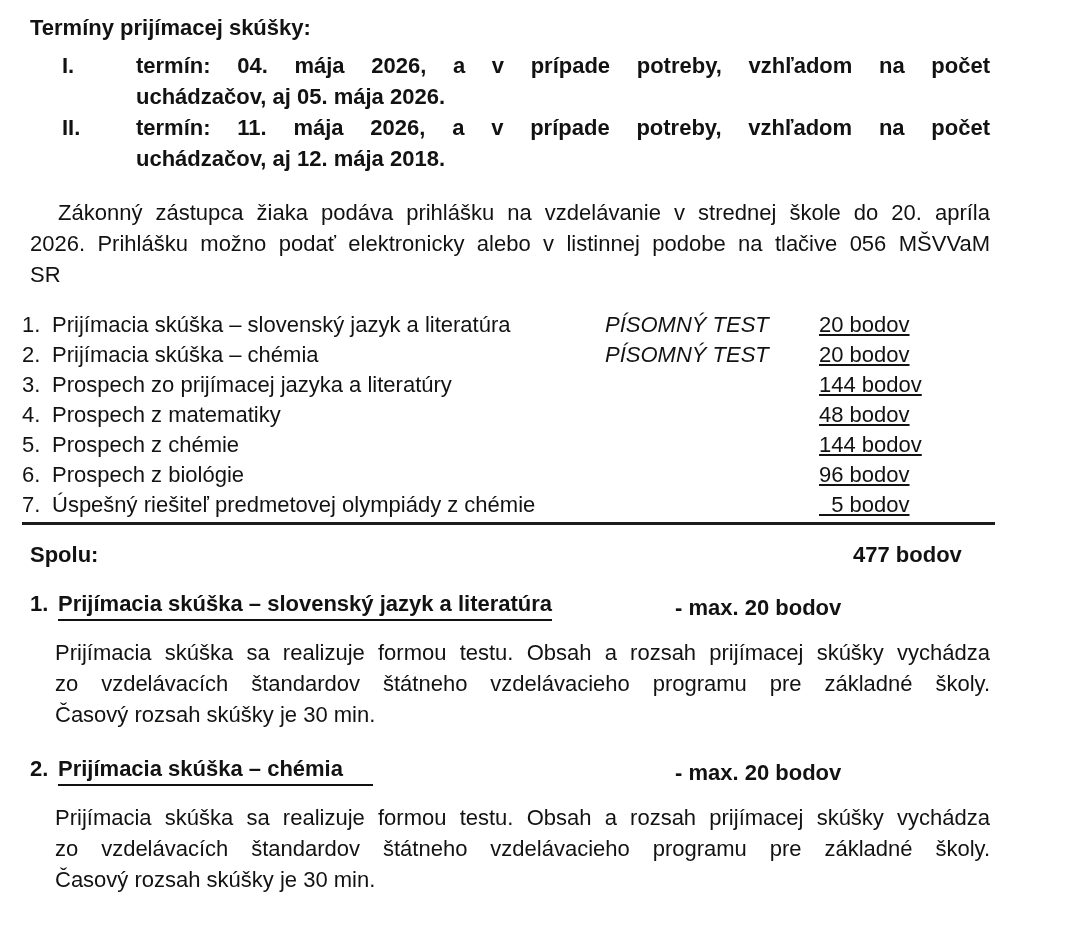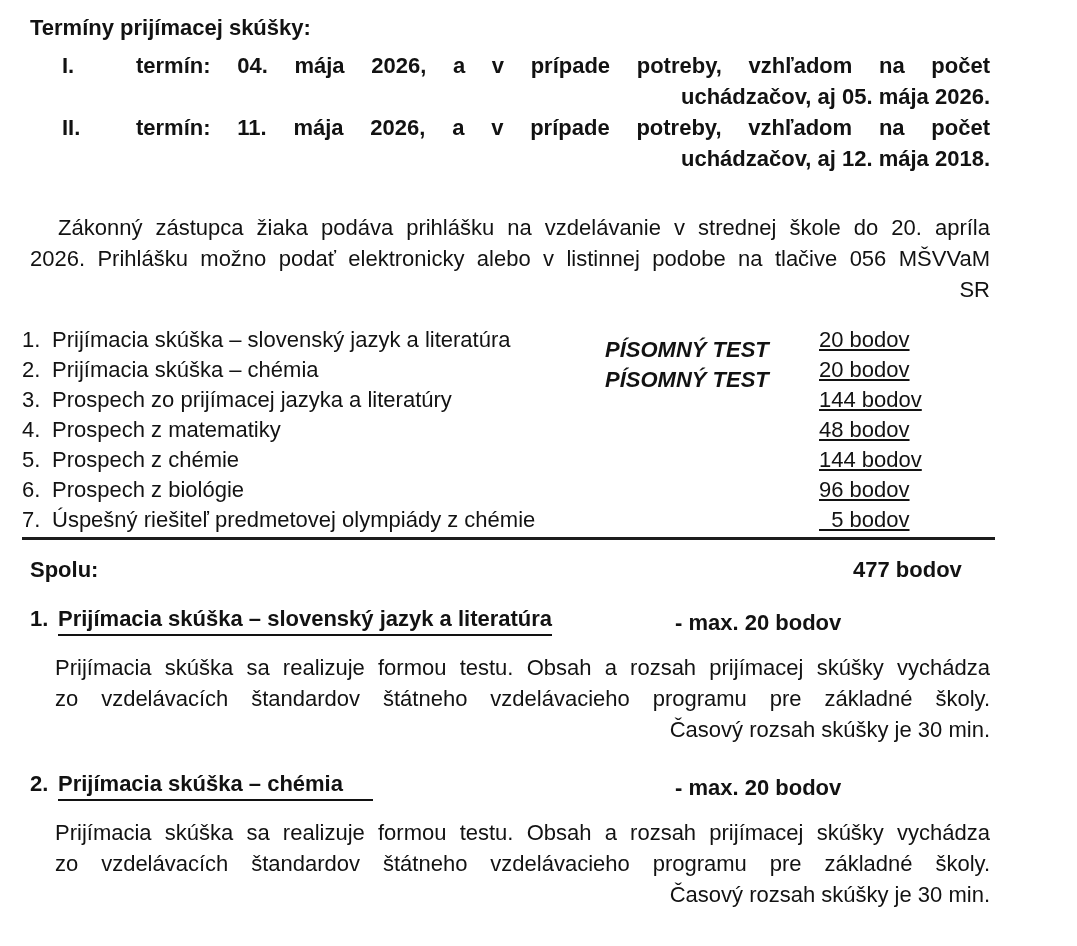--- a/index.html
+++ b/index.html
@@ -11,39 +11,39 @@
     padding: 12px 87px 0 30px;
     background: #ffffff;
     color: #121212;
     font-family: "Liberation Sans", sans-serif;
     font-size: 22px;
     line-height: 31px;
     overflow: hidden;
   }
   
   .jline { text-align: justify; text-align-last: justify; }
-  .line { white-space: nowrap; text-align: right; }
+  .line { white-space: nowrap; }
 
   
   .terms-heading { font-weight: bold; }
   .terms-list { margin-top: 7px; }
   .terms-item { position: relative; padding-left: 106px; font-weight: bold; }
   .terms-item .numeral { position: absolute; left: 32px; top: 0; }
 
   
   .cond-heading { margin-top: 44px; font-weight: bold; }
   .cond-num { display: inline-block; width: 38px; }
-  .intro { margin-top: 38px; }
+  .intro { margin-top: 23px; }
   .intro .first { padding-left: 28px; }
 
   
   .score-table { margin-top: 20px; margin-left: -8px; }
   .score-row { position: relative; padding-left: 30px; line-height: 30px; }
   .score-num { position: absolute; left: 0; top: 0; }
-  .test-type { position: absolute; left: 583px; top: 10px; font-style: italic; font-weight: bold; }
+  .test-type { position: absolute; left: 583px; top: 0; font-style: italic; }
   .points { position: absolute; left: 797px; top: 0; white-space: pre; text-decoration: underline; }
 
   .separator { margin-left: -8px; margin-top: 2px; width: 973px; height: 0; border-top: 3px solid #1c1c1c; }
 
   .total-row { position: relative; margin-top: 14px; font-weight: bold; }
   .total-points { position: absolute; left: 792px; top: 0; margin-left: 31px; }
 
   
   .section { margin-top: 18px; }
   .section.second { margin-top: 23px; }

